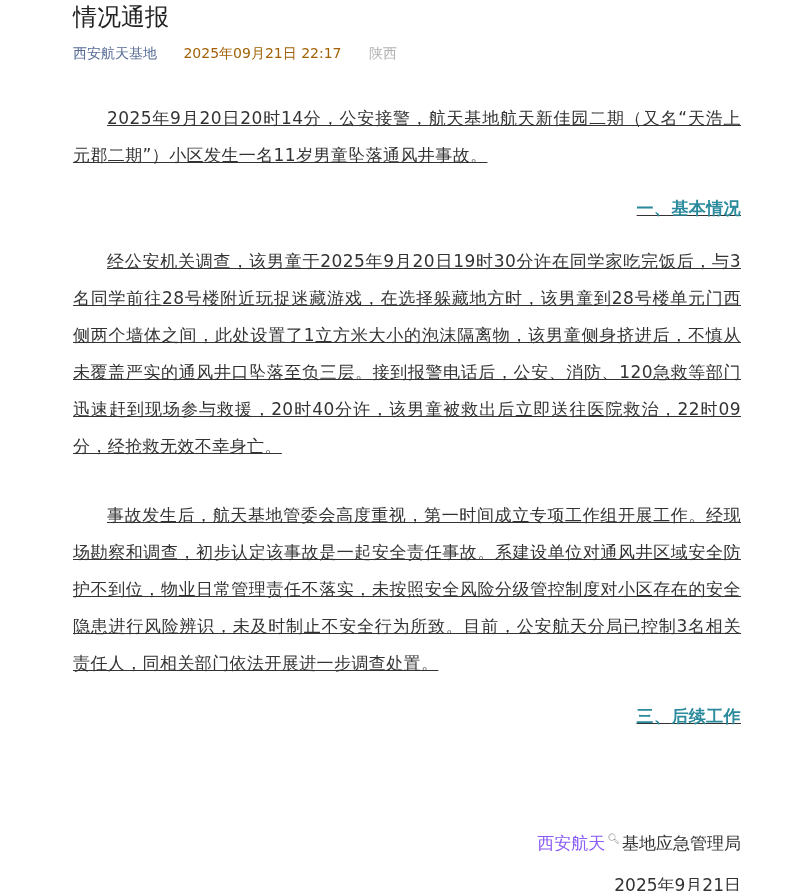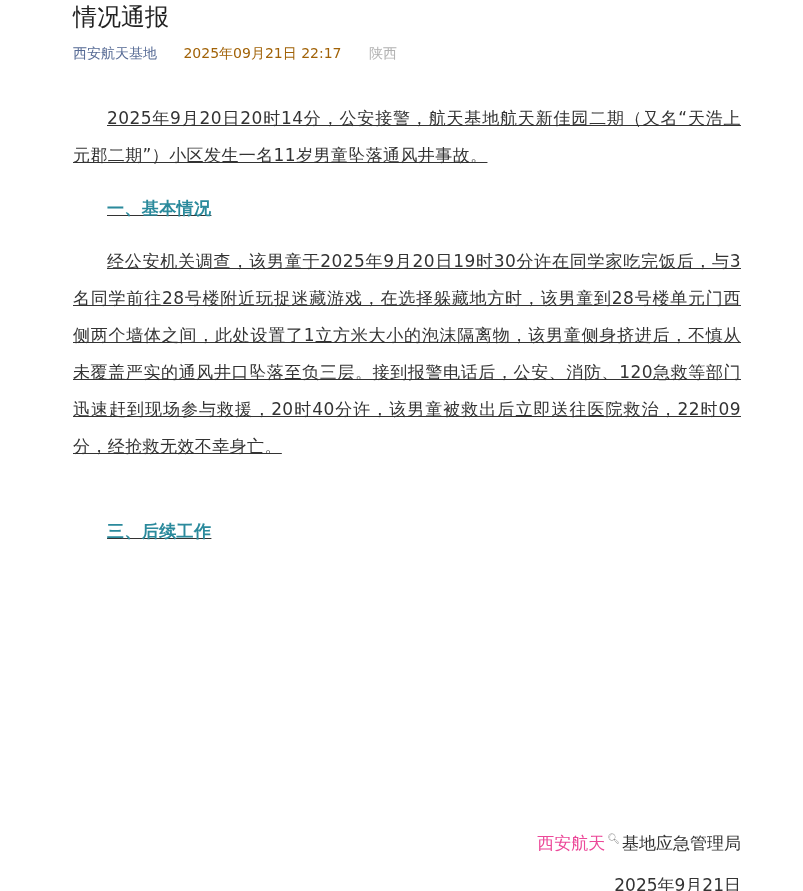--- a/index.html
+++ b/index.html
@@ -19,28 +19,28 @@
     .meta .author { color: #576b95; margin-right: 22px; }
     .meta .date { color: #a16207; margin-right: 23px; }
     .meta .loc { color: #b2b2b2; margin-top: 41px; }
     .content {
       position: absolute; left: 73px; top: 100px; width: 668px;
       font-size: 17px; line-height: 37px; letter-spacing: 0.4px; color: #333333; text-decoration: underline;
     }
     .content p { margin: 0; text-indent: 2em; text-align: justify; }
     .content h2 {
       margin: 0; font-size: 17px; font-weight: bold; color: #2b8a9c;
-      padding-left: 2em; line-height: 37px;
+      padding-left: 2em; line-height: 37px; text-align: right;
     }
     .gap-s { height: 16px; }
     .sign {
       position: absolute; right: 62px; text-align: right; font-size: 17px; color: #333333;
       white-space: nowrap;
     }
-    .sign .linked { color: #ec4899; }
+    .sign .linked { color: #8b5cf6; }
     .sign .search-mark { font-size: 10px; color: #888; vertical-align: super; margin: 0 2px; }
   </style>
 </head>
 <body>
 
 <h1 class="title">情况通报</h1>
 
 <div class="meta">
   <span class="author">西安航天基地</span>
   <span class="date">2025年09月21日 22:17</span>
@@ -48,20 +48,21 @@
 </div>
 
 <div class="content">
   <p>2025年9月20日20时14分，公安接警，航天基地航天新佳园二期（又名“天浩上元郡二期”）小区发生一名11岁男童坠落通风井事故。</p>
   <div class="gap-s"></div>
   <h2>一、基本情况</h2>
   <div class="gap-s"></div>
   <p>经公安机关调查，该男童于2025年9月20日19时30分许在同学家吃完饭后，与3名同学前往28号楼附近玩捉迷藏游戏，在选择躲藏地方时，该男童到28号楼单元门西侧两个墙体之间，此处设置了1立方米大小的泡沫隔离物，该男童侧身挤进后，不慎从未覆盖严实的通风井口坠落至负三层。接到报警电话后，公安、消防、120急救等部门迅速赶到现场参与救援，20时40分许，该男童被救出后立即送往医院救治，22时09分，经抢救无效不幸身亡。</p>
   <div class="gap-s"></div>
   <div class="gap-s"></div>
+  <p>事故发生后，航天基地管委会高度重视，第一时间成立专项工作组开展工作。经现场勘察和调查，初步认定该事故是一起安全责任事故。系建设单位对通风井区域安全防护不到位，物业日常管理责任不落实，未按照安全风险分级管控制度对小区存在的安全隐患进行风险辨识，未及时制止不安全行为所致。目前，公安航天分局已控制3名相关责任人，同相关部门依法开展进一步调查处置。</p>
   <div class="gap-s"></div>
   <h2>三、后续工作</h2>
   <div class="gap-s"></div>
 </div>
 
 <div class="sign" style="top: 832px;">
   <span class="linked">西安航天</span><span class="search-mark">🔍︎</span><span>基地应急管理局</span>
 </div>
 <div class="sign" style="top: 874px;">2025年9月21日</div>
 

